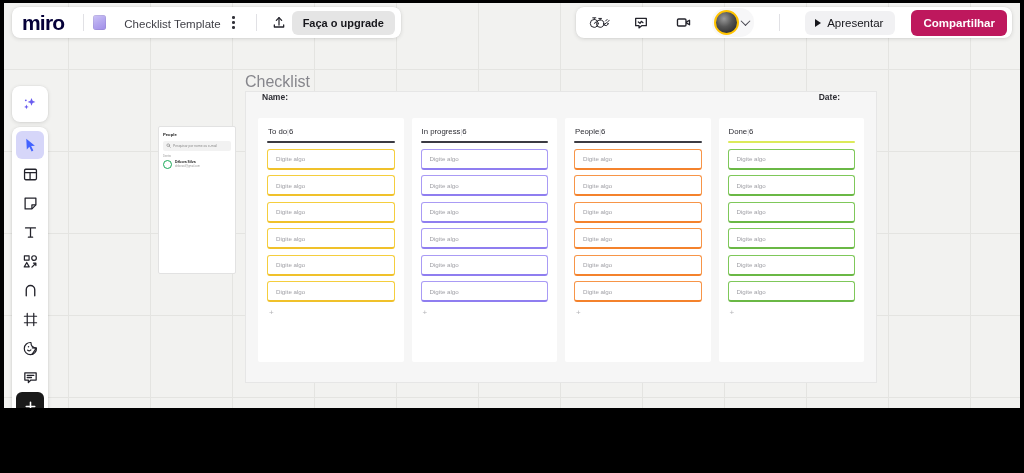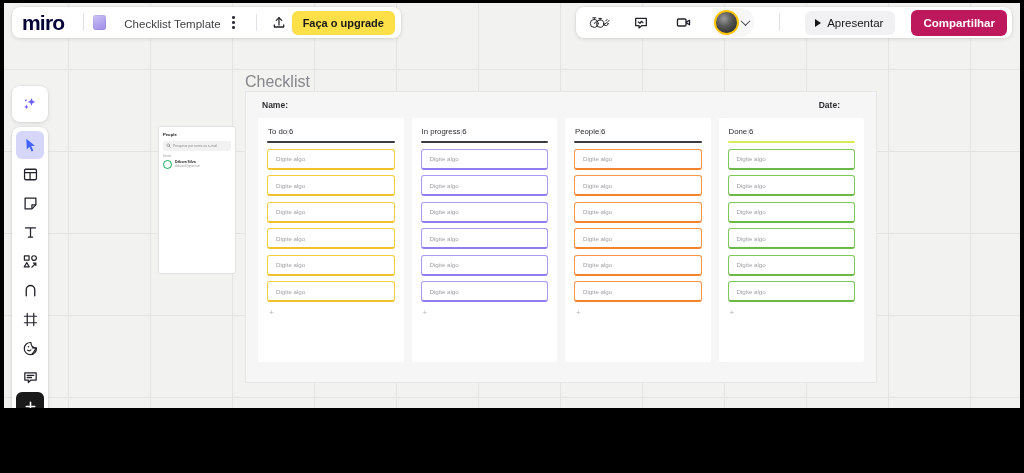--- a/index.html
+++ b/index.html
@@ -78,21 +78,21 @@
   }
   .ibtn.sq { width: 26px; height: 26px; }
 
   .dots3 {
     display: flex; flex-direction: column; gap: 2.5px;
     align-items: center;
   }
   .dots3 i { width: 2.6px; height: 2.6px; border-radius: 50%; background: #33333b; display: block; }
 
   .upgrade-btn {
-    background: #fde047;
+    background: #e5e5e5;
     border-radius: 6px;
     font-size: 11px;
     font-weight: bold;
     color: #17171c;
     padding: 6px 11px;
     white-space: nowrap;
     cursor: pointer;
   }
 
   .apresentar-btn {
@@ -204,21 +204,21 @@
   #frame {
     position: absolute;
     left: 241px; top: 88px;
     width: 632px; height: 292px;
     background: #f6f6f6;
     border: 1px solid #e6e6e6;
     z-index: 8;
   }
   #frame-header {
     height: 26px;
-    display: flex; align-items: center;
+    display: flex; 
     padding: 0 24px 0 16px;
     justify-content: space-between;
   }
   .fld { font-size: 8.5px; font-weight: bold; color: #2d2d33; }
   #date-field { margin-right: 12px; }
 
   #columns {
     display: flex;
     gap: 8px;
     padding: 0 12px;

